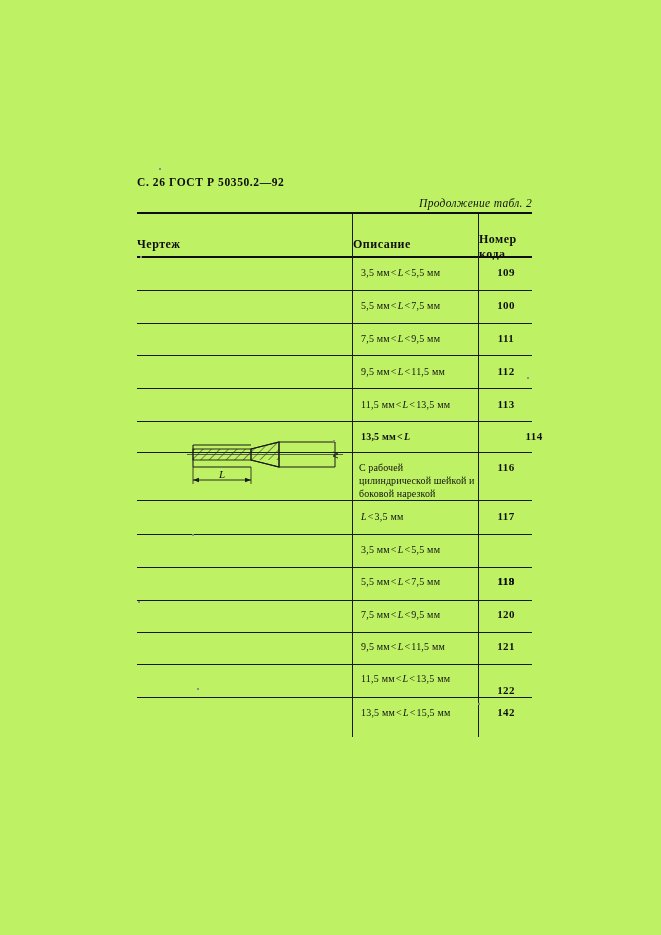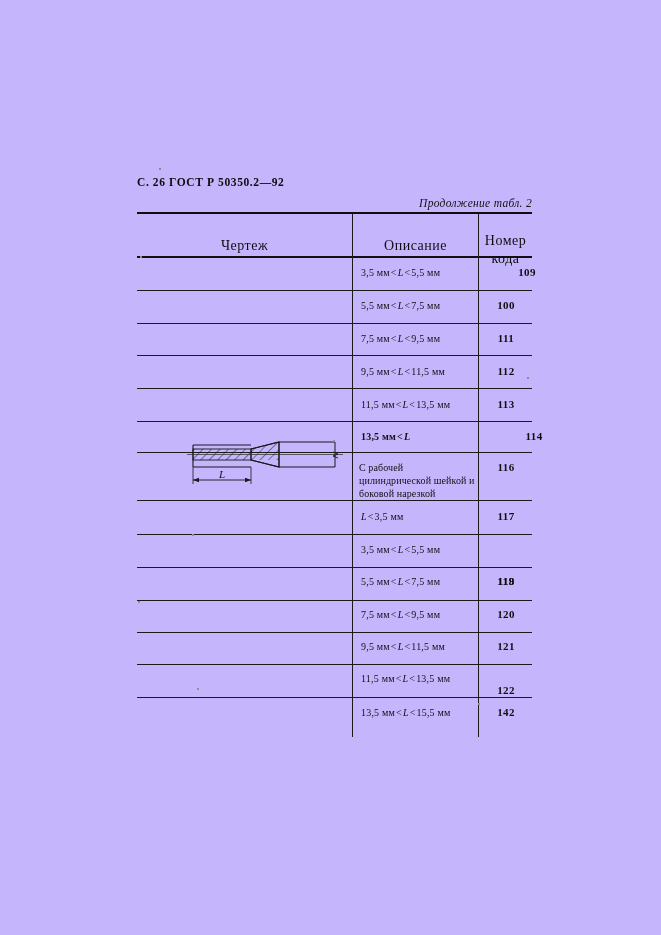--- a/index.html
+++ b/index.html
@@ -14,21 +14,21 @@
     font-family: "Liberation Serif", "DejaVu Serif", serif;
     color: #111111;
     overflow: hidden;
   }
 
   .page {
     position: absolute;
     left: 0; top: 0;
     width: 661px;
     height: 935px;
-    background: #c4b5fd;
+    background: #bef264;
   }
 
   
   .runhead {
     position: absolute;
     left: 137px;
     top: 176px;
     font-family: "Liberation Serif", "DejaVu Serif", serif;
     font-size: 11.5px;
     font-weight: bold;
@@ -80,23 +80,23 @@
   
   .vr {
     position: absolute;
     width: 1px;
     background: #1a1a1a;
   }
 
   
   .hdr {
     position: absolute;
-    text-align: center;
-    font-size: 14px;
-    font-weight: normal;
+    text-align: left;
+    font-size: 12px;
+    font-weight: bold;
     letter-spacing: 0.5px;
     color: #0f0f0f;
     line-height: 1.25;
   }
   .hdr-chertezh { left: 0; top: 25px; width: 215px; }
   .hdr-opisanie { left: 216px; top: 25px; width: 125px; }
   .hdr-nomer    { left: 342px; top: 20px; width: 53px; }
 
   
   .cell-desc {
@@ -184,21 +184,21 @@
     <div class="hdr hdr-chertezh">Чертеж</div>
     <div class="hdr hdr-opisanie">Описание</div>
     <div class="hdr hdr-nomer">
       <div>Номер</div>
       <div>кода</div>
     </div>
 
     <div class="cell-desc" style="top:55px;">
       <span>3,5 мм</span><span class="lt">&lt;</span><span class="ital">L</span><span class="lt">&lt;</span><span>5,5 мм</span>
     </div>
-    <div class="cell-code" style="top:54px;margin-left:21px;">109</div>
+    <div class="cell-code" style="top:54px;">109</div>
 
     <div class="cell-desc" style="top:88px;">
       <span>5,5 мм</span><span class="lt">&lt;</span><span class="ital">L</span><span class="lt">&lt;</span><span>7,5 мм</span>
     </div>
     <div class="cell-code" style="top:87px;">100</div>
 
     <div class="cell-desc" style="top:121px;">
       <span>7,5 мм</span><span class="lt">&lt;</span><span class="ital">L</span><span class="lt">&lt;</span><span>9,5 мм</span>
     </div>
     <div class="cell-code" style="top:120px;">111</div>

